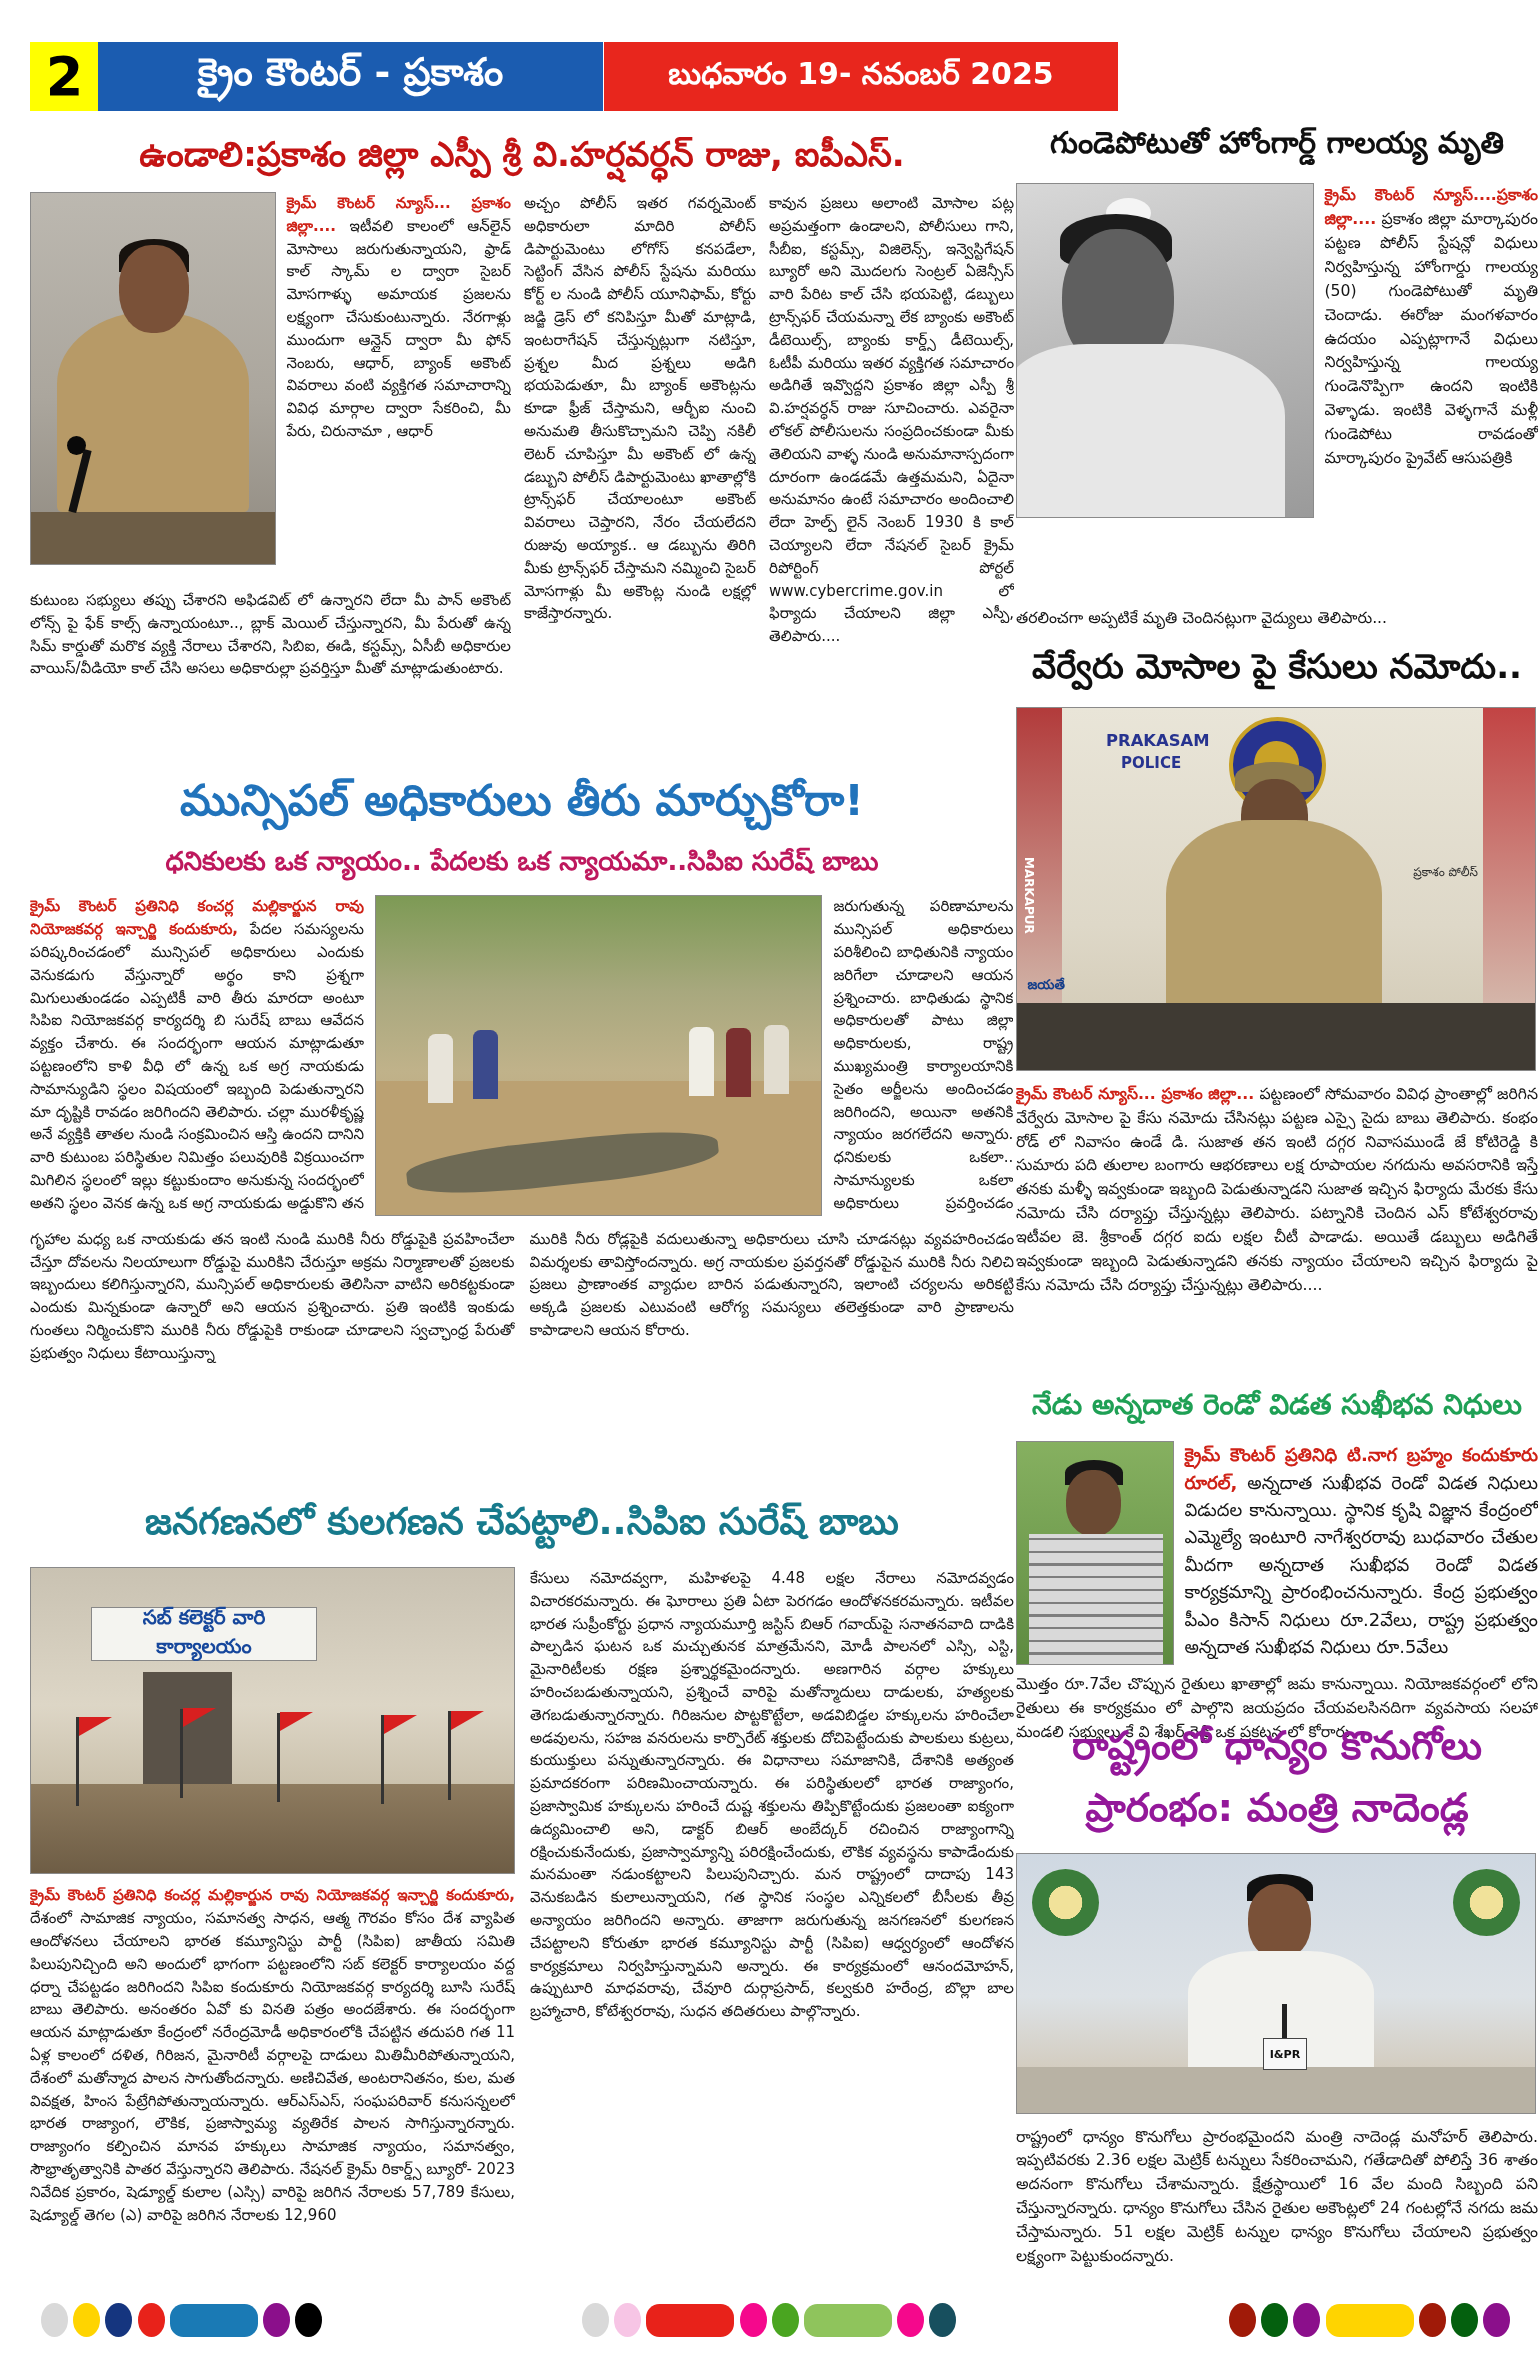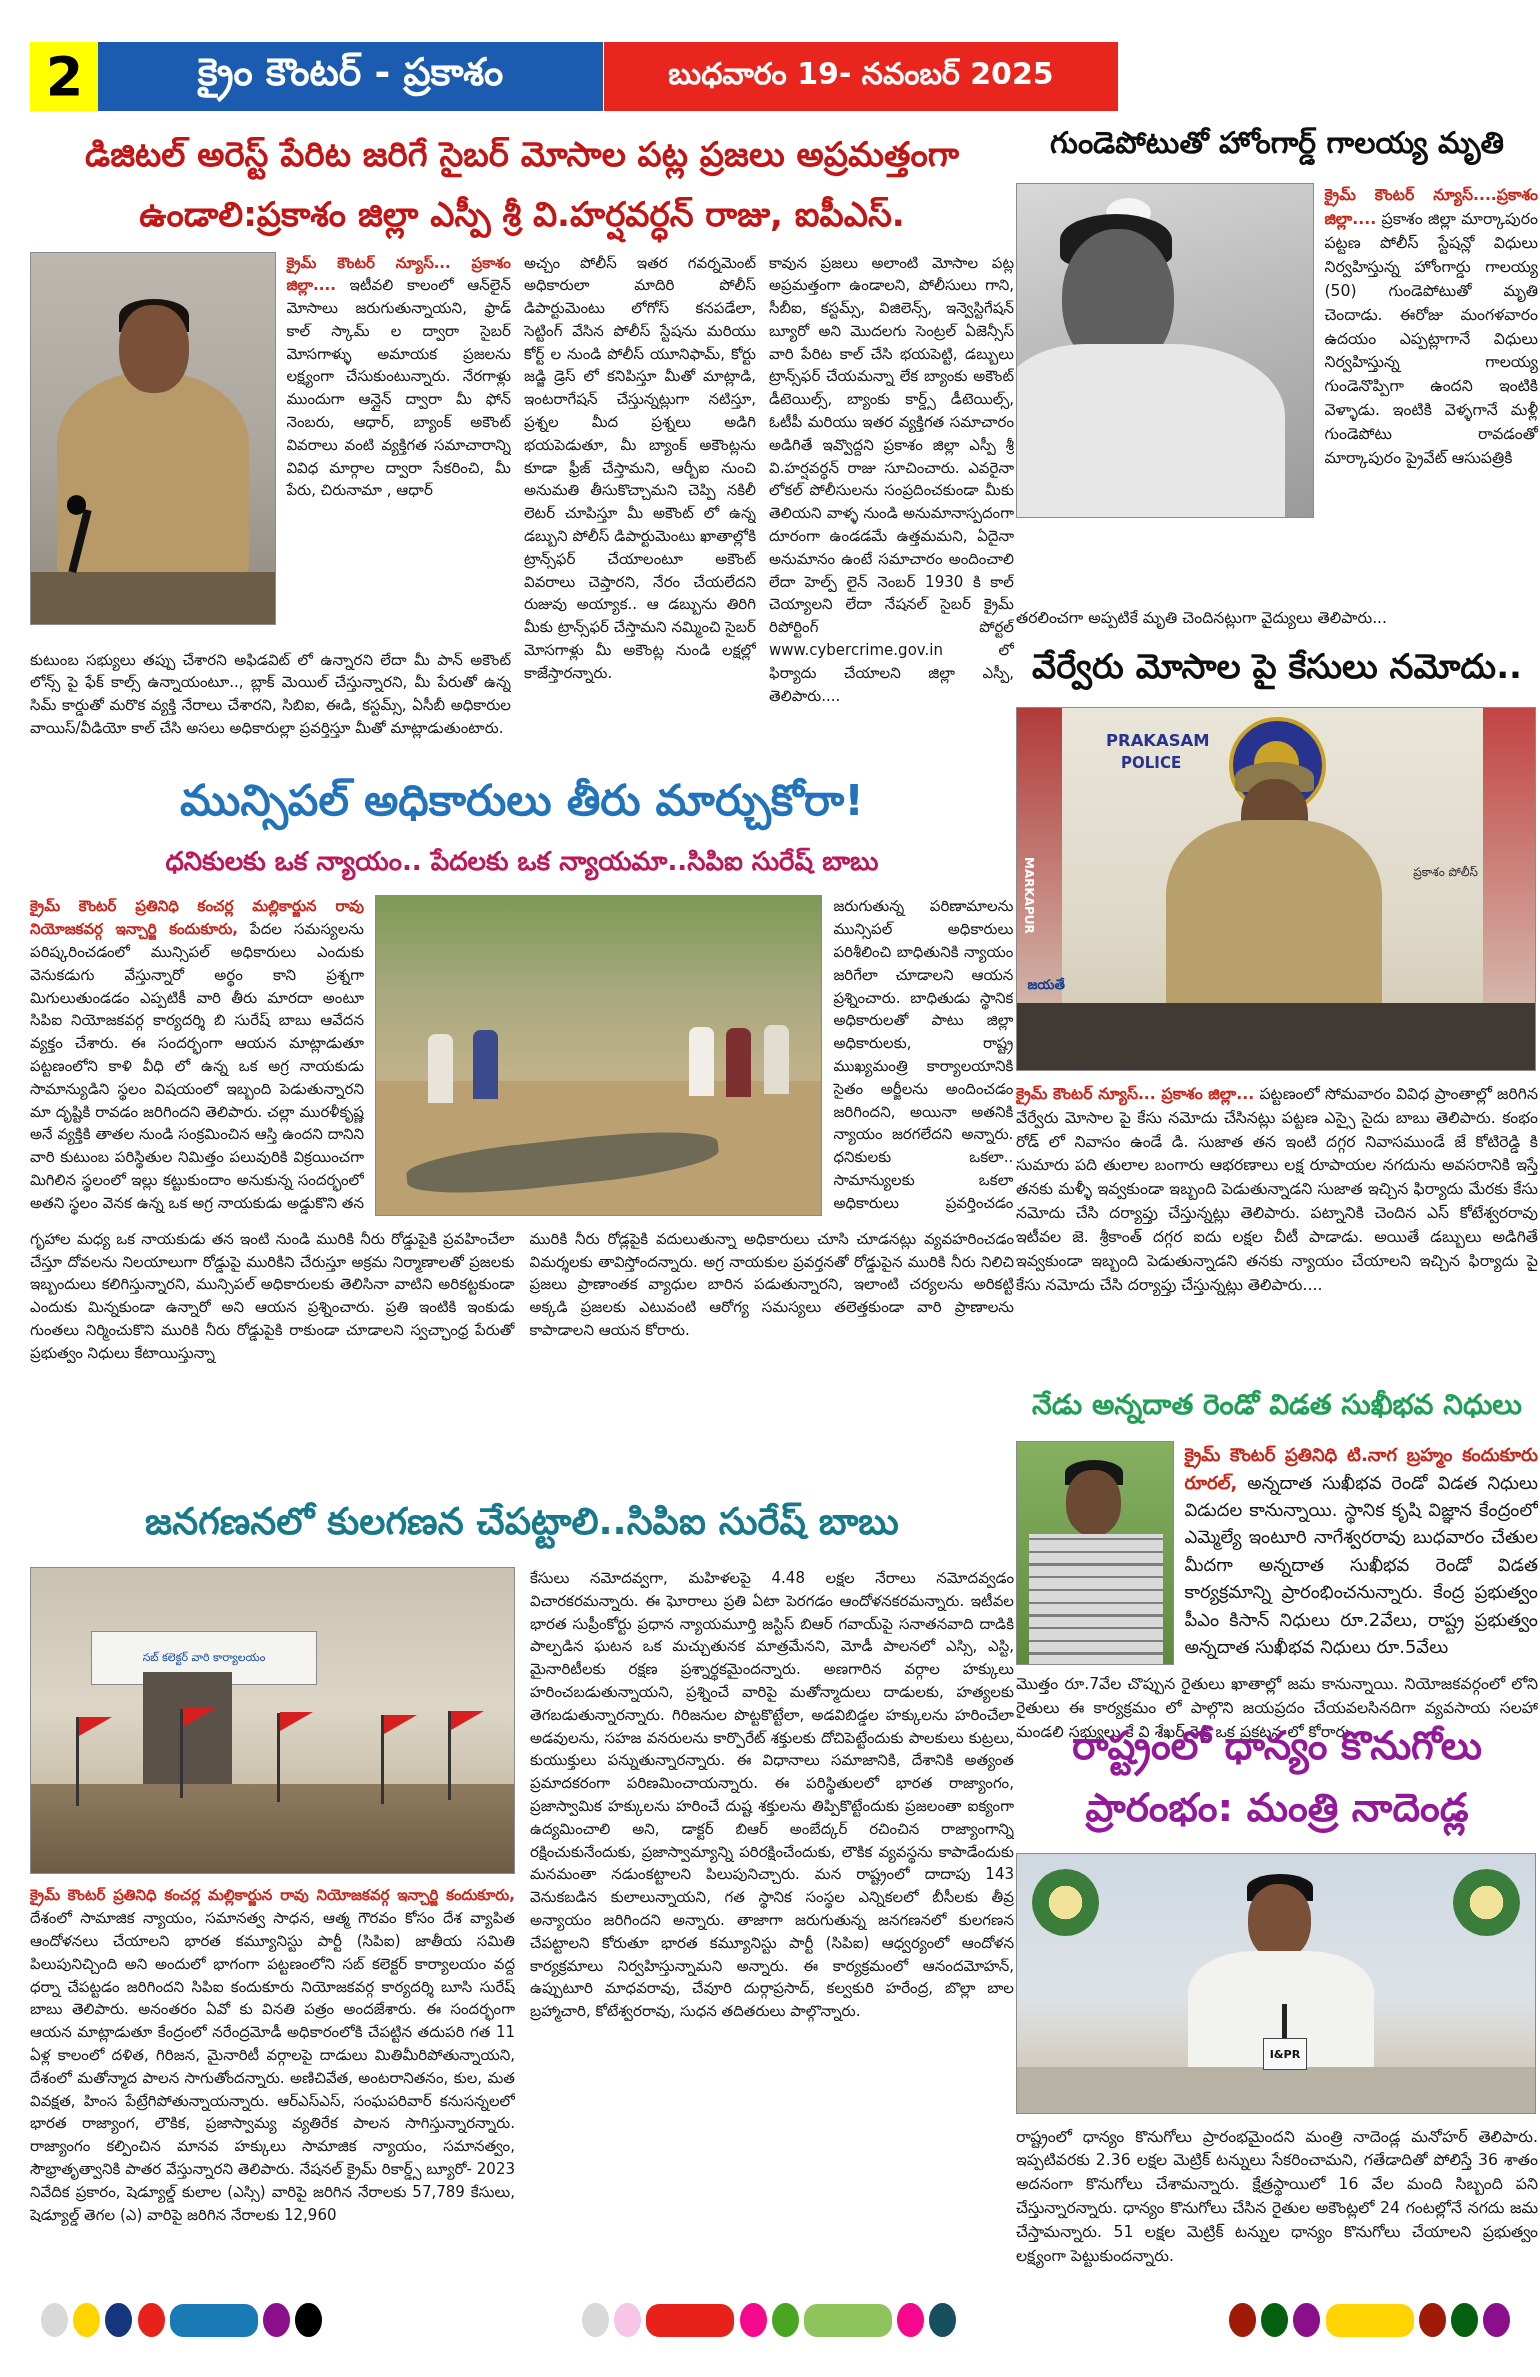--- a/index.html
+++ b/index.html
@@ -52,21 +52,21 @@
   .fr-t2{position:absolute;left:104px;top:46px;color:#27338f;font-weight:bold;font-size:15px;}
   .fr-t3{position:absolute;left:4.5px;top:149px;color:#fff;font-weight:bold;font-size:12px;writing-mode:vertical-rl;}
   .fr-t4{position:absolute;left:10.4px;bottom:75px;color:#123d8a;font-weight:bold;font-size:13.4px;}
   .fr-t5{position:absolute;right:57px;top:157px;color:#2a2a2a;font-size:12px;}
   .mu-photo{width:447px;height:321px;background:linear-gradient(180deg,#7d9a55 0%,#a8a87e 30%,#c0b28a 55%,#b59a6d 100%);}
   .mu-road{position:absolute;left:0;bottom:0;width:100%;height:134px;background:#bba172;}
   .mu-water{position:absolute;left:30px;bottom:30px;width:313px;height:45px;background:#6e6a55;border-radius:40%;transform:rotate(-6deg);}
   .mu-p{position:absolute;width:25px;height:69px;border-radius:7.5px 7.5px 0 0;}
   .ce-photo{width:485px;height:307px;background:linear-gradient(180deg,#c9c2b2 0%,#ddd6c6 45%,#b7ab91 100%);}
   .ce-sign{position:absolute;left:60px;top:39px;width:224px;height:52px;background:#f4f4f0;border:1.5px solid #888;
-           color:#16479c;font-weight:normal;font-size:11px;display:flex;align-items:center;justify-content:center;text-align:center;margin-top:24px;}
+           color:#16479c;font-weight:bold;font-size:20px;display:flex;align-items:center;justify-content:center;text-align:center;}
   .ce-door{position:absolute;left:112px;top:104px;width:89px;height:112px;background:#5a5248;}
   .ce-crowd{position:absolute;left:0;bottom:0;width:100%;height:89px;background:linear-gradient(180deg,#8e7b5f,#6e5d45);}
   .flag{position:absolute;width:0;height:0;border-top:19.4px solid #d81f1f;border-right:33px solid transparent;}
   .flagpole{position:absolute;width:3px;height:89px;background:#333;}
   .su-photo{width:158px;height:224px;background:linear-gradient(180deg,#86b060 0%,#6f9b4e 60%,#5d8a40 100%);}
   .su-head{position:absolute;left:49px;top:28px;width:55px;height:66px;background:#6b4a33;border-radius:46%;}
   .su-hair{position:absolute;left:48px;top:18px;width:58px;height:25px;background:#161616;border-radius:50% 50% 0 0;}
   .su-shirt{position:absolute;left:12px;top:92px;width:134px;height:131px;background:
       repeating-linear-gradient(0deg,#d9d9d9 0 10.4px,#7e7e7e 10.4px 12.7px),
       repeating-linear-gradient(90deg,rgba(0,0,0,0) 0 10.4px,rgba(60,60,60,.55) 10.4px 12.7px);}
@@ -97,21 +97,20 @@
 <body>
 
 <div class="page">
 
   <div class="abs hdr-num">2</div>
   <div class="abs hdr-mast">క్రైం కౌంటర్ - ప్రకాశం</div>
   <div class="abs hdr-date">బుధవారం 19- నవంబర్ 2025</div>
 
   <div class="abs" style="left:30px;top:125px;width:984px;">
     <div class="cyber-h">
-      <div>డిజిటల్ అరెస్ట్ పేరిట జరిగే సైబర్ మోసాల పట్ల ప్రజలు అప్రమత్తంగా</div>
       <div>ఉండాలి:ప్రకాశం జిల్లా ఎస్పీ శ్రీ వి.హర్షవర్ధన్ రాజు, ఐపీఎస్.</div>
     </div>
     <div class="cyber-body clip">
       <div class="cyber-left">
         <div class="cyber-row">
           <div class="ph sp-photo">
             <div class="sp-body"></div>
             <div class="sp-hair"></div>
             <div class="sp-head"></div>
             <div class="sp-desk"></div>

